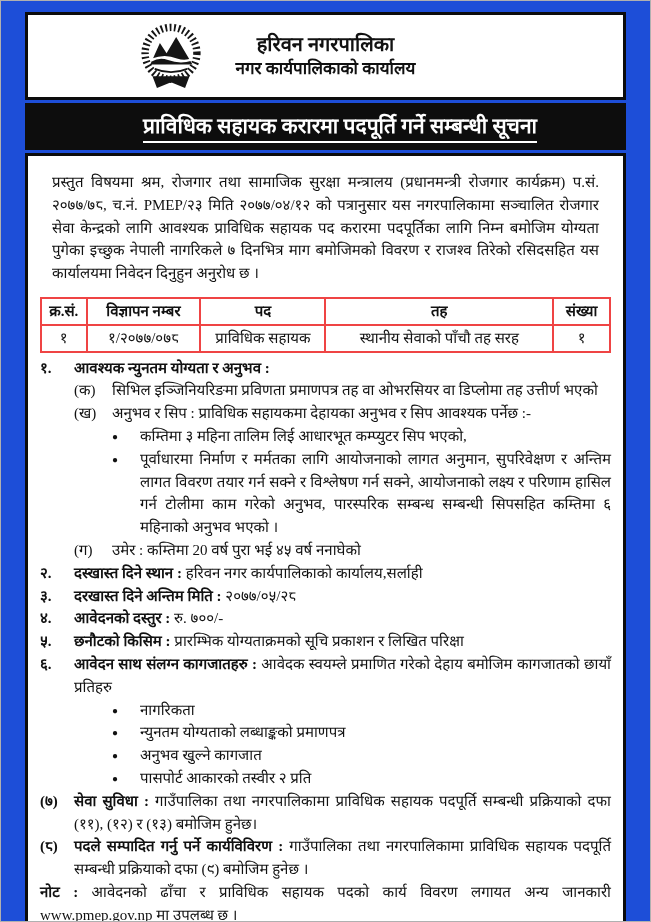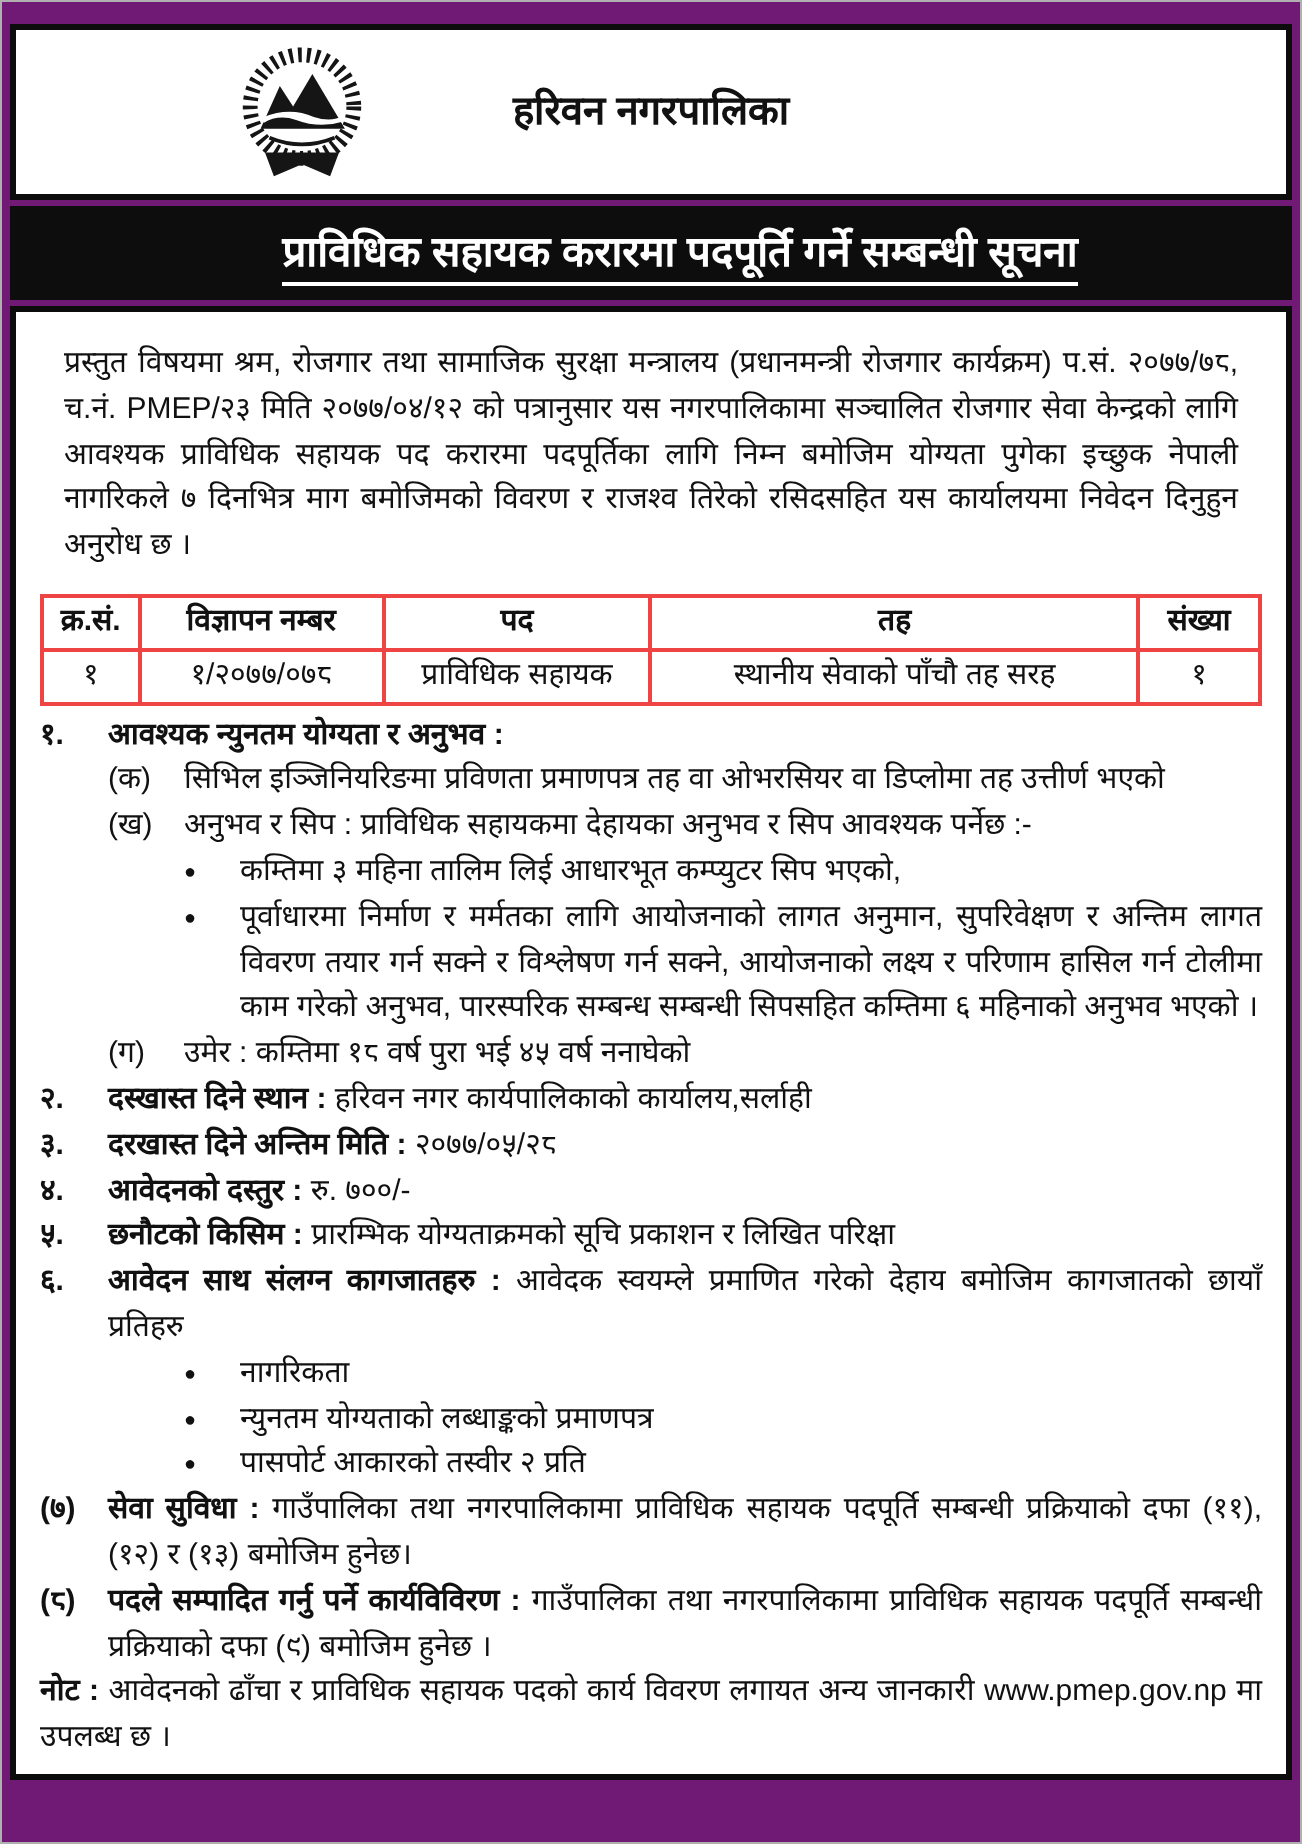--- a/index.html
+++ b/index.html
@@ -1,20 +1,20 @@
 <!DOCTYPE html>
 <html lang="ne"><head>
 <meta charset="utf-8">
 <style>
   html,body{margin:0;padding:0;background:#f4f4f4;}
   .page{
     position:relative;box-sizing:border-box;width:651px;height:922px;
-    background:#701a75;border:1px solid #b0b0b0;padding:11px 4px 7px;
+    background:#1d4ed8;border:1px solid #b0b0b0;padding:11px 24px 7px;
     overflow:hidden;color:#111;
-    font-family:Liberation Sans, sans-serif;
+    font-family:Liberation Serif, serif;
   }
   
   .header-box{
     box-sizing:border-box;border:3px solid #0c0c0c;height:88px;position:relative;
     display:flex;flex-direction:column;justify-content:center;text-align:center;background:#fff;
   }
   .hline1{font-size:20px;font-weight:bold;line-height:1.25;}
   .hline2{font-size:17px;font-weight:bold;line-height:1.3;margin-top:1px;}
   .hline3{font-size:14px;line-height:1.3;margin-top:2px;}
   .logo{position:absolute;left:106px;top:5px;width:74px;height:74px;}
@@ -56,20 +56,21 @@
   <div class="header-box">
     <svg class="logo" viewBox="0 0 100 100">
       <circle cx="50" cy="45" r="35" fill="none" stroke="#151515" stroke-width="10" stroke-dasharray="2.5 3.5"></circle>
       <circle cx="50" cy="45" r="29" fill="#fff"></circle>
       <path fill="#151515" d="M22 60 L35 31 L44 45 L57 23 L79 60 Z"></path>
       <path fill="#fff" d="M24 52 Q42 45 58 52 Q70 56 78 51 L78 55 Q62 60 46 54 Q34 50 24 56 Z"></path>
       <path stroke="#151515" stroke-width="2.5" fill="none" d="M28 66 Q50 75 72 66"></path>
       <path fill="#151515" d="M25 76 L75 76 L69 92 L50 84 L31 92 Z"></path>
     </svg>
     <div class="hline1">हरिवन नगरपालिका</div>
+    <div class="hline2">नगर कार्यपालिकाको कार्यालय</div>
   </div>
 
   <div class="title-bar">
     <span class="t">प्राविधिक सहायक करारमा पदपूर्ति गर्ने सम्बन्धी सूचना</span>
   </div>
 
   <div class="body-box">
 
 
     <p class="intro">प्रस्तुत विषयमा श्रम, रोजगार तथा सामाजिक सुरक्षा मन्त्रालय (प्रधानमन्त्री रोजगार कार्यक्रम) प.सं. २०७७/७८, च.नं. PMEP/२३ मिति २०७७/०४/१२ को पत्रानुसार यस नगरपालिकामा सञ्चालित रोजगार सेवा केन्द्रको लागि आवश्यक प्राविधिक सहायक पद करारमा पदपूर्तिका लागि निम्न बमोजिम योग्यता पुगेका इच्छुक नेपाली नागरिकले ७ दिनभित्र माग बमोजिमको विवरण र राजश्व तिरेको रसिदसहित यस कार्यालयमा निवेदन दिनुहुन अनुरोध छ ।</p>
@@ -115,21 +116,21 @@
     <div class="bul">
       <span class="dot"></span>
       <div class="txt">कम्तिमा ३ महिना तालिम लिई आधारभूत कम्प्युटर सिप भएको,</div>
     </div>
     <div class="bul">
       <span class="dot"></span>
       <div class="txt">पूर्वाधारमा निर्माण र मर्मतका लागि आयोजनाको लागत अनुमान, सुपरिवेक्षण र अन्तिम लागत विवरण तयार गर्न सक्ने र विश्लेषण गर्न सक्ने, आयोजनाको लक्ष्य र परिणाम हासिल गर्न टोलीमा काम गरेको अनुभव, पारस्परिक सम्बन्ध सम्बन्धी सिपसहित कम्तिमा ६ महिनाको अनुभव भएको ।</div>
     </div>
     <div class="item sub">
       <span class="num">(ग)</span>
-      <div class="txt">उमेर : कम्तिमा १८ वर्ष पुरा भई ४५ वर्ष ननाघेको</div>
+      <div class="txt">उमेर : कम्तिमा 20 वर्ष पुरा भई ४५ वर्ष ननाघेको</div>
     </div>
 
     <div class="item">
       <span class="num bold">२.</span>
       <div class="txt"><b>दस्खास्त दिने स्थान :</b> <span>हरिवन नगर कार्यपालिकाको कार्यालय,सर्लाही</span></div>
     </div>
 
     <div class="item">
       <span class="num bold">३.</span>
       <div class="txt"><b>दरखास्त दिने अन्तिम मिति :</b> <span>२०७७/०५/२८</span></div>
@@ -152,20 +153,24 @@
     <div class="bul">
       <span class="dot"></span>
       <div class="txt">नागरिकता</div>
     </div>
     <div class="bul">
       <span class="dot"></span>
       <div class="txt">न्युनतम योग्यताको लब्धाङ्कको प्रमाणपत्र</div>
     </div>
     <div class="bul">
       <span class="dot"></span>
+      <div class="txt">अनुभव खुल्ने कागजात</div>
+    </div>
+    <div class="bul">
+      <span class="dot"></span>
       <div class="txt">पासपोर्ट आकारको तस्वीर २ प्रति</div>
     </div>
 
     <div class="item">
       <span class="num bold">(७)</span>
       <div class="txt"><b>सेवा सुविधा :</b> <span>गाउँपालिका तथा नगरपालिकामा प्राविधिक सहायक पदपूर्ति सम्बन्धी प्रक्रियाको दफा (११), (१२) र (१३) बमोजिम हुनेछ।</span></div>
     </div>
 
     <div class="item">
       <span class="num bold">(८)</span>

